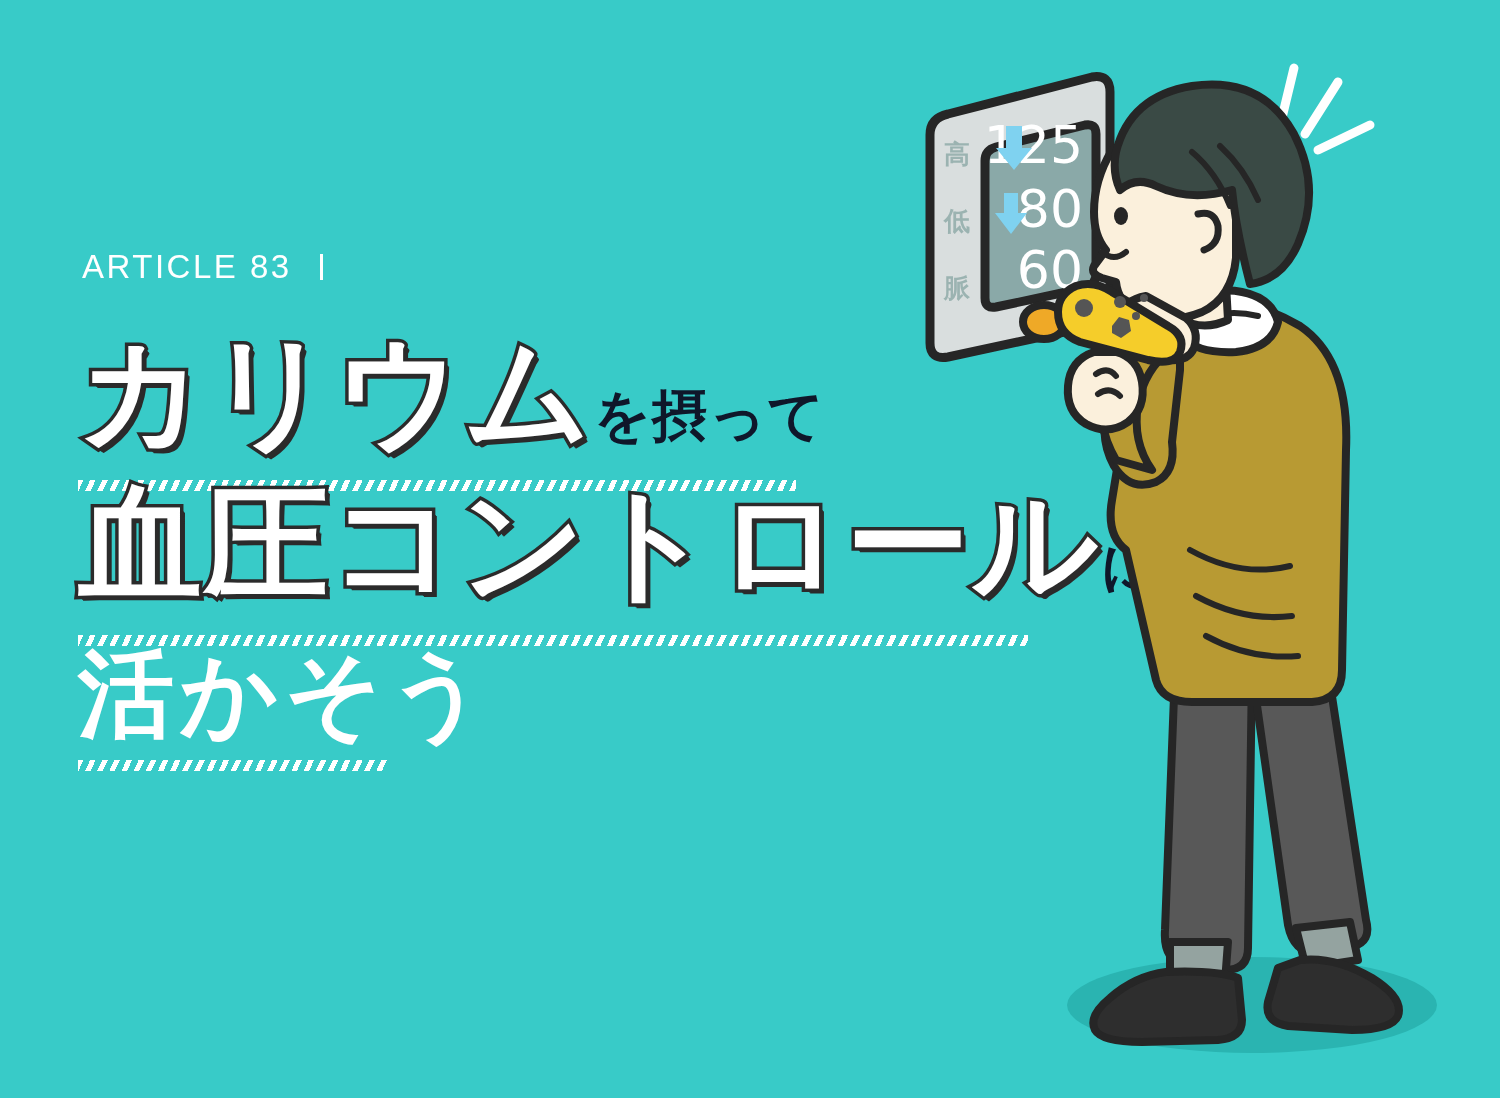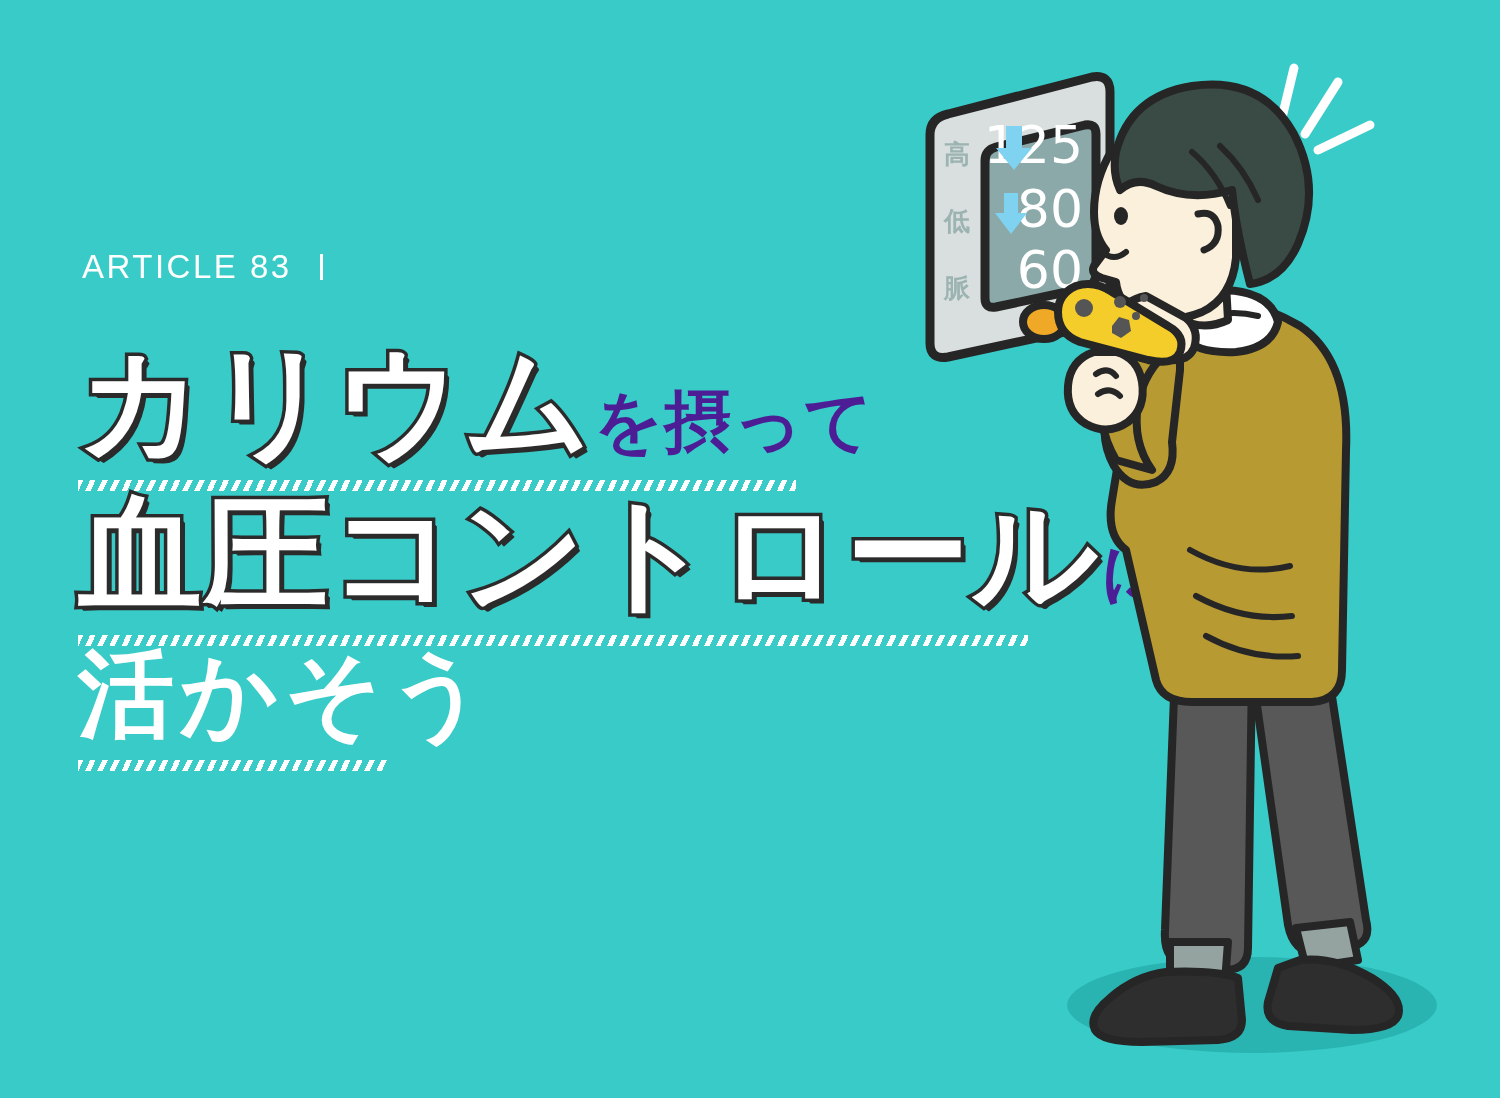--- a/index.html
+++ b/index.html
@@ -46,37 +46,37 @@
     width: 1010px;
   }
   .tline {
     position: relative;
     white-space: nowrap;
     line-height: 1.0;
   }
 
   
   .big {
-    font-family: Liberation Sans, sans-serif;
+    font-family: Liberation Mono, monospace;
     font-weight: 700;
     font-size: 124px;
     color: #ffffff;
     letter-spacing: 2px;
     -webkit-text-stroke: 7px #2b2b2b;
     paint-order: stroke fill;
     text-shadow:
        4px 4px 0 #2b2b2b,
        5px 5px 0 #2b2b2b;
   }
   
   .small {
     font-family: "DejaVu Sans", "Liberation Sans", sans-serif;
     font-weight: 700;
-    font-size: 68px;
-    color: #4c1d95;
+    font-size: 56px;
+    color: #0f172a;
     letter-spacing: 1px;
     -webkit-text-stroke: 0;
     vertical-align: baseline;
   }
   .plain {
     font-family: "DejaVu Sans", "Liberation Sans", sans-serif;
     font-weight: 700;
     font-size: 96px;
     color: #ffffff;
     letter-spacing: 6px;

